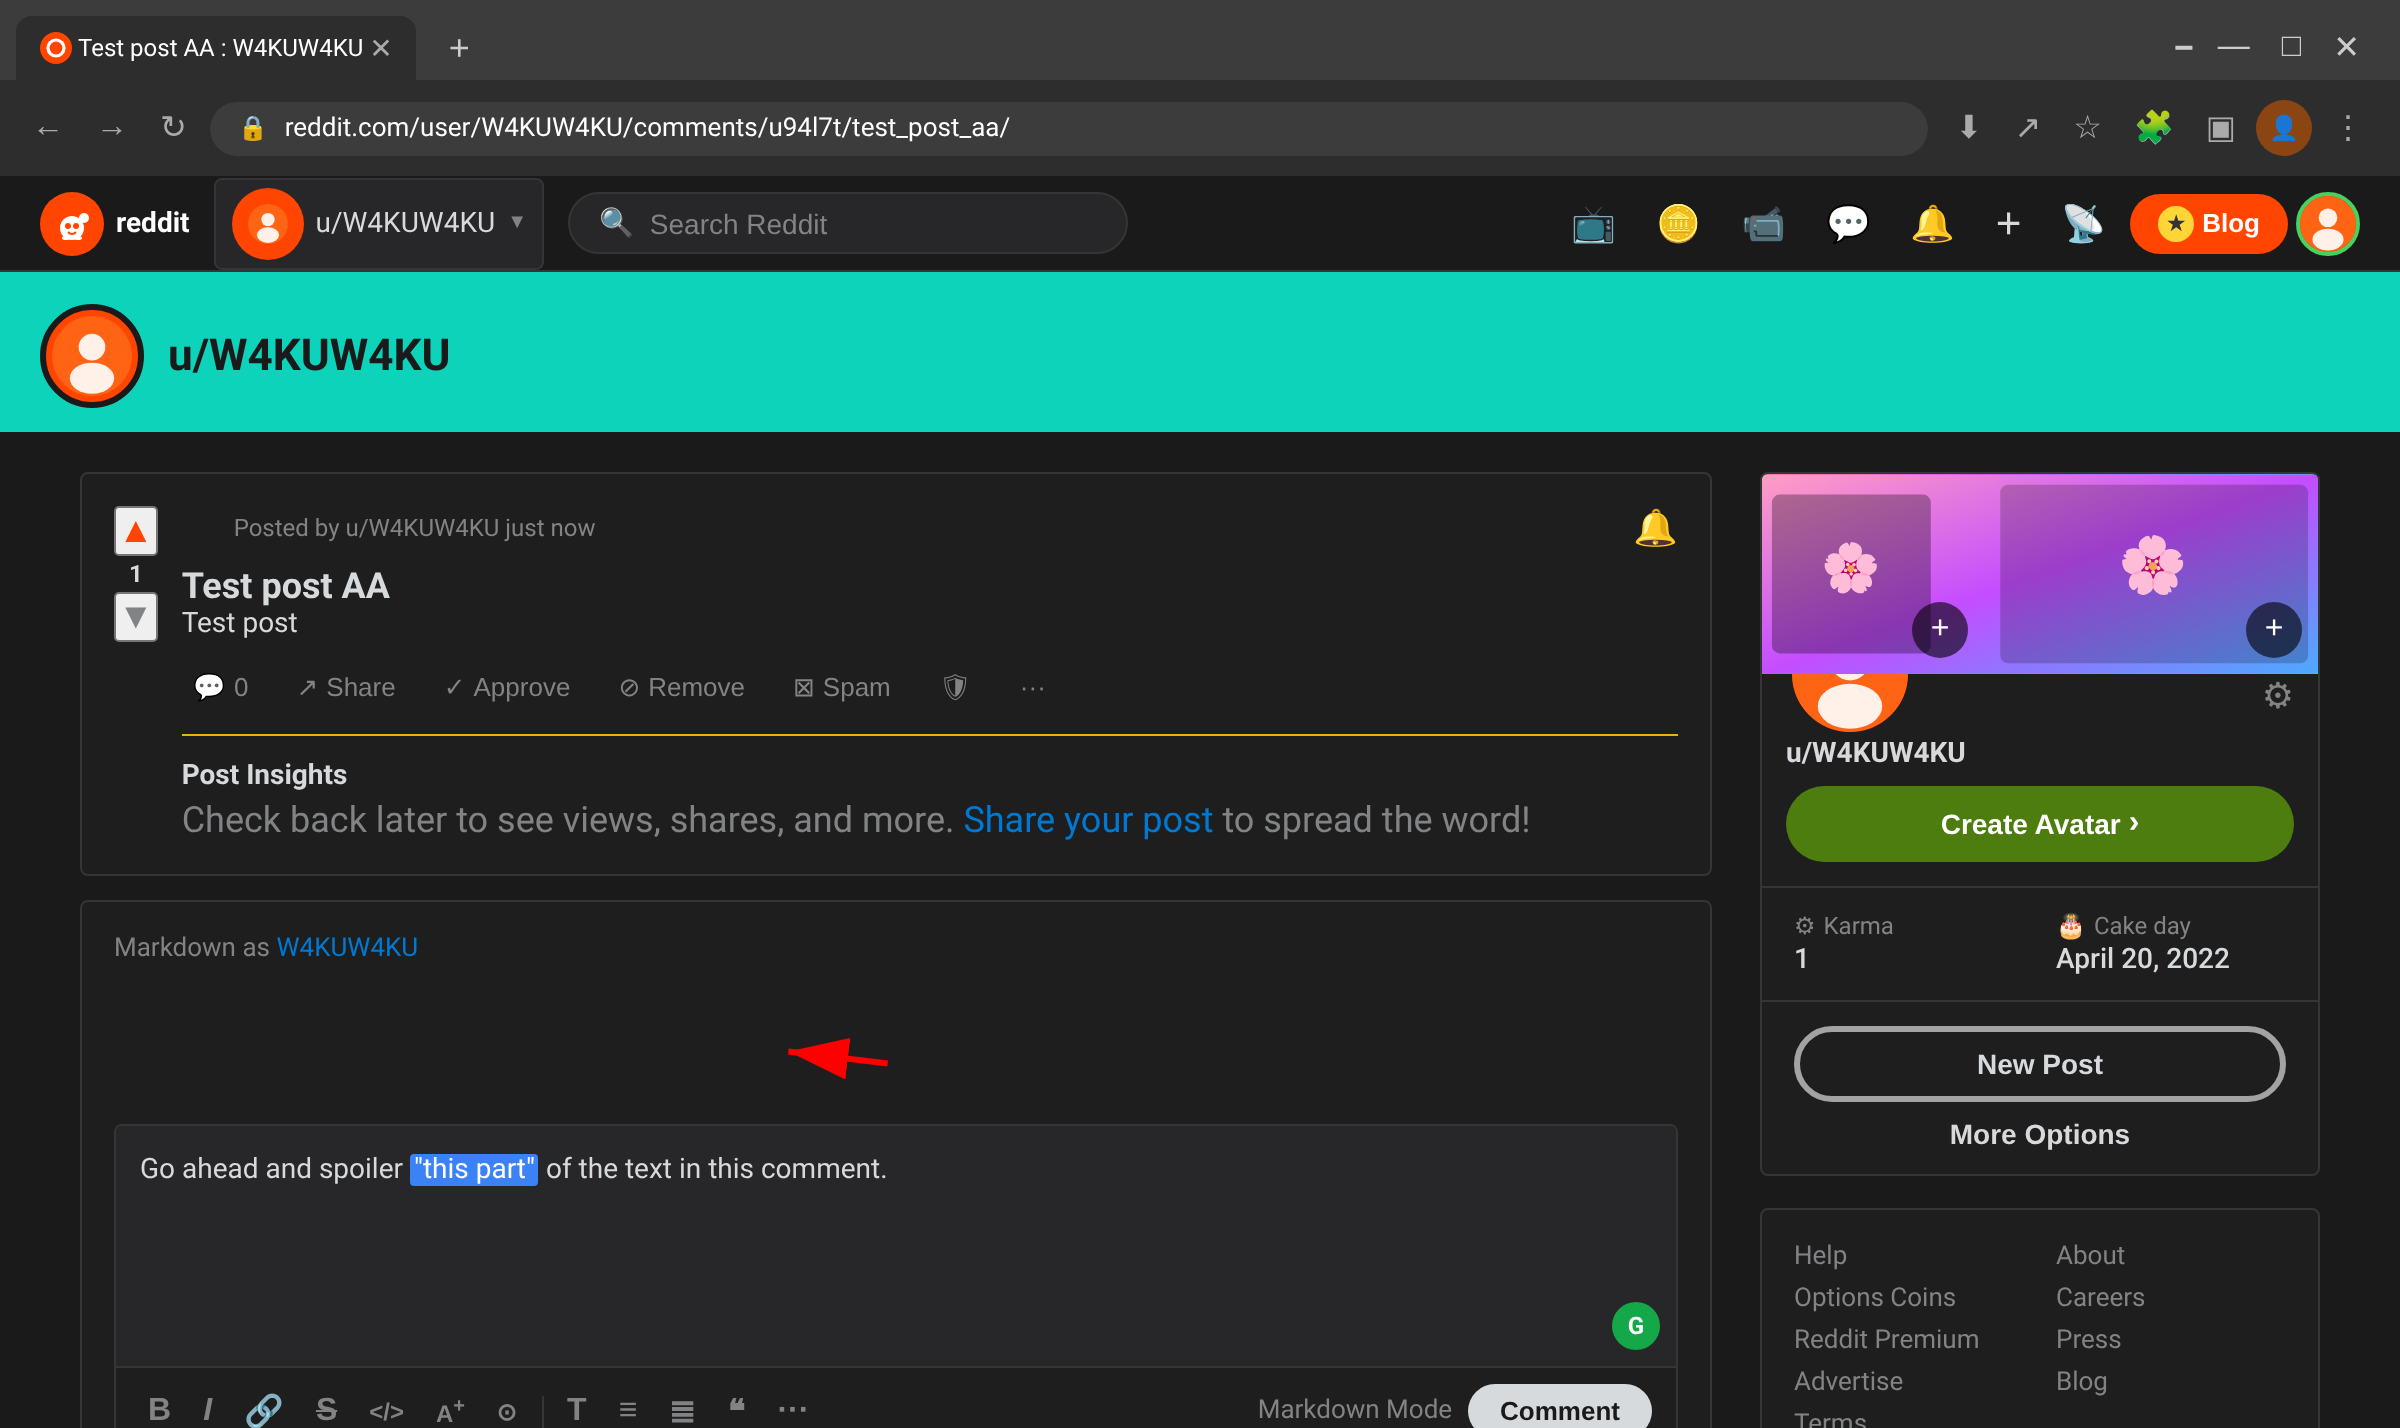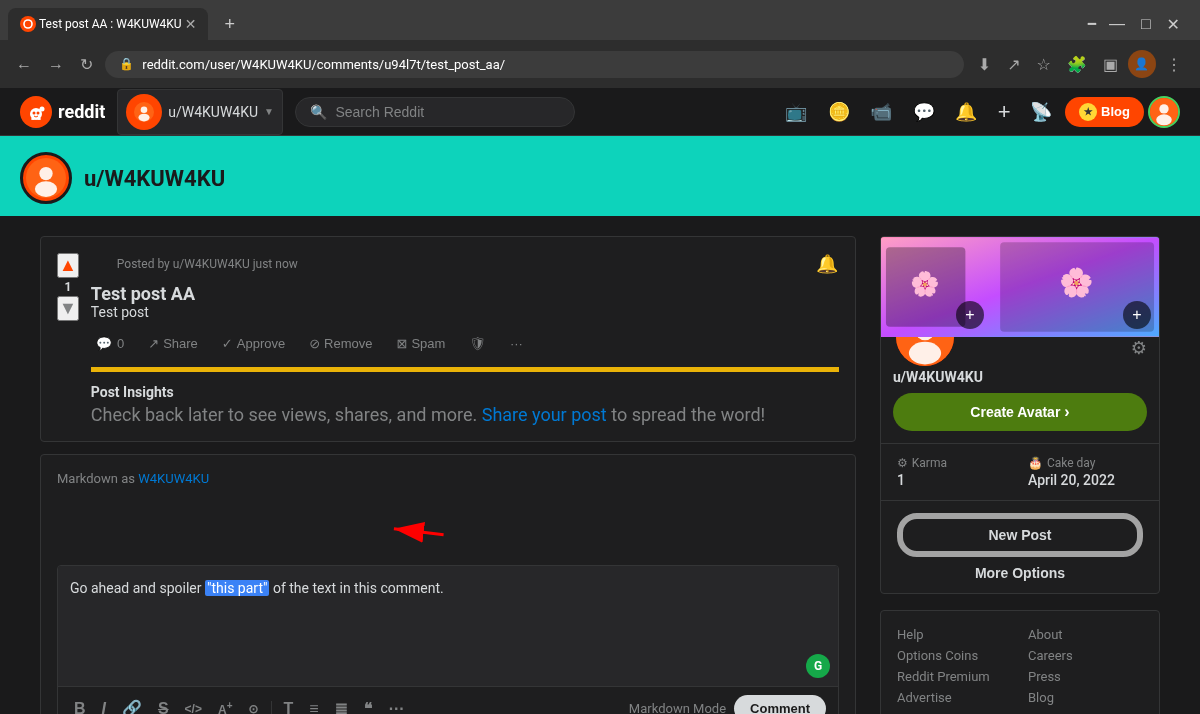--- a/index.html
+++ b/index.html
@@ -18,21 +18,21 @@
     .address-bar { flex: 1; display: flex; align-items: center; background: #3c3c3c; border-radius: 20px; padding: 6px 14px; gap: 8px; }
     .address-icon { font-size: 12px; color: #aaa; }
     .address-text { color: #fff; font-size: 13px; flex: 1; }
     .nav-icons { display: flex; align-items: center; gap: 4px; }
     .nav-icon-btn { background: none; border: none; color: #aaa; font-size: 16px; cursor: pointer; padding: 4px 6px; border-radius: 4px; }
 
     
     .reddit-header { background: #1a1a1b; border-bottom: 1px solid #343536; display: flex; align-items: center; padding: 0 20px; height: 48px; gap: 12px; position: relative; z-index: 10; }
     .reddit-logo { display: flex; align-items: center; gap: 6px; }
     .reddit-logo-circle { width: 32px; height: 32px; background: #ff4500; border-radius: 50%; display: flex; align-items: center; justify-content: center; color: white; font-size: 18px; }
-    .reddit-wordmark { color: #fff; font-weight: 700; font-size: 18px; }
+    .reddit-wordmark { color: #fff; font-weight: 700; font-size: 14px; }
     .user-badge { display: flex; align-items: center; gap: 6px; background: #272729; border: 1px solid #343536; border-radius: 4px; padding: 4px 8px; cursor: pointer; }
     .user-badge-chevron { color: #818384; font-size: 10px; }
     .search-bar { display: flex; align-items: center; background: #272729; border: 1px solid #343536; border-radius: 20px; padding: 6px 14px; gap: 8px; width: 280px; }
     .search-bar input { background: none; border: none; color: #d7dadc; font-size: 14px; outline: none; width: 100%; }
     .search-bar input::placeholder { color: #818384; }
     .header-icons { display: flex; align-items: center; gap: 4px; margin-left: auto; }
     .header-icon-btn { background: none; border: none; color: #d7dadc; font-size: 18px; cursor: pointer; padding: 6px 8px; border-radius: 4px; }
     .free-btn { background: #ff4500; color: white; border: none; border-radius: 20px; padding: 6px 14px; font-weight: 700; font-size: 13px; cursor: pointer; display: flex; align-items: center; gap: 4px; }
     .free-btn-icon { width: 18px; height: 18px; background: #ffd635; border-radius: 50%; display: flex; align-items: center; justify-content: center; font-size: 10px; color: #333; }
     .avatar-btn { width: 32px; height: 32px; border-radius: 50%; background: #ff4500; cursor: pointer; border: 2px solid #46d160; overflow: hidden; display: flex; align-items: center; justify-content: center; color: white; font-size: 14px; }
@@ -49,21 +49,21 @@
     .vote-col { display: flex; flex-direction: column; align-items: center; gap: 2px; }
     .vote-up { color: #ff4500; font-size: 18px; cursor: pointer; }
     .vote-count { font-size: 12px; font-weight: 700; color: #d7dadc; }
     .vote-down { color: #818384; font-size: 18px; cursor: pointer; }
     .post-title { font-size: 18px; font-weight: 700; color: #d7dadc; }
     .post-body { color: #d7dadc; font-size: 14px; margin-bottom: 12px; }
     .post-actions { display: flex; align-items: center; gap: 12px; }
     .action-btn { display: flex; align-items: center; gap: 4px; background: none; border: none; color: #818384; font-size: 13px; cursor: pointer; padding: 4px 6px; border-radius: 4px; }
 
     
-    .post-insights { margin-top: 12px; padding-top: 12px; border-top: 5px solid #eab308; }
+    .post-insights { margin-top: 12px; padding-top: 12px; border-top: 1px solid #eab308; }
     .post-insights-title { font-weight: 700; font-size: 14px; margin-bottom: 4px; }
     .post-insights-text { font-size: 18px; color: #818384; }
     .post-insights-text a { color: #0079d3; text-decoration: none; }
 
     
     .comment-area { background: #1e1e1f; border: 1px solid #343536; border-radius: 4px; margin-top: 12px; padding: 16px; }
     .comment-as { font-size: 13px; color: #818384; margin-bottom: 8px; }
     .comment-as a { color: #0079d3; text-decoration: none; }
     .comment-editor { border: 1px solid #343536; border-radius: 4px; overflow: hidden; }
     .comment-text-area { background: #272729; padding: 12px; min-height: 120px; position: relative; }
@@ -83,21 +83,21 @@
     .sidebar-add-btn { position: absolute; bottom: 8px; right: 8px; width: 28px; height: 28px; background: rgba(0,0,0,0.6); border-radius: 50%; display: flex; align-items: center; justify-content: center; cursor: pointer; color: white; font-size: 16px; border: none; }
     .sidebar-username { font-weight: 700; font-size: 14px; color: #d7dadc; margin-bottom: 8px; }
     .sidebar-gear { background: none; border: none; color: #818384; font-size: 18px; cursor: pointer; }
     .create-avatar-btn { background: #4d7c0f; color: white; border: none; border-radius: 20px; padding: 10px 0; font-weight: 700; font-size: 14px; cursor: pointer; width: 100%; display: flex; align-items: center; justify-content: center; gap: 4px; }
     .create-avatar-btn-chevron { font-size: 16px; }
     .sidebar-stats { display: flex; gap: 16px; padding: 12px 16px; border-top: 1px solid #343536; }
     .stat-item { flex: 1; }
     .stat-label { font-size: 12px; color: #818384; margin-bottom: 2px; display: flex; align-items: center; gap: 4px; }
     .stat-value { font-size: 14px; color: #d7dadc; font-weight: 500; }
     .sidebar-actions { padding: 12px 16px; display: flex; flex-direction: column; gap: 8px; border-top: 1px solid #343536; }
-    .new-post-btn { background: none; border: 6px solid #a3a3a3; color: #d7dadc; border-radius: 20px; padding: 8px 0; font-weight: 700; font-size: 14px; cursor: pointer; width: 100%; }
+    .new-post-btn { background: none; border: 3px solid #a3a3a3; color: #d7dadc; border-radius: 20px; padding: 8px 0; font-weight: 700; font-size: 14px; cursor: pointer; width: 100%; }
     .more-options-btn { background: none; border: none; color: #d7dadc; font-size: 14px; cursor: pointer; font-weight: 700; }
 
     
     .sidebar-links { background: #1e1e1f; border: 1px solid #343536; border-radius: 4px; padding: 16px; }
     .sidebar-links-grid { display: grid; grid-template-columns: 1fr 1fr; gap: 6px 16px; }
     .sidebar-link { color: #818384; font-size: 13px; text-decoration: none; }
 
     
     .bell-icon { background: none; border: none; color: #d7dadc; font-size: 18px; cursor: pointer; }
     .profile-avatar-small { width: 36px; height: 36px; border-radius: 50%; background: #ff4500; display: flex; align-items: center; justify-content: center; color: white; font-size: 16px; }

